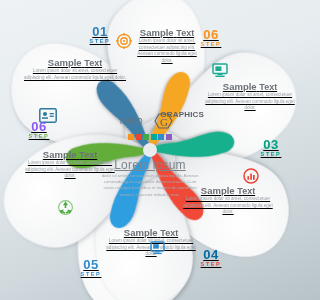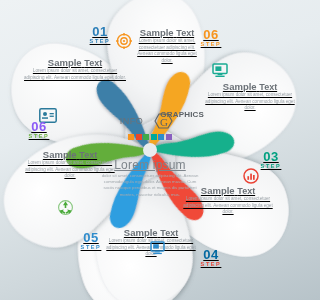--- a/index.html
+++ b/index.html
@@ -125,21 +125,21 @@
           <circle cx="8" cy="8" r="6.6" fill="none" stroke="#f7941e" stroke-width="1.4"></circle>
           <circle cx="8" cy="8" r="3.2" fill="none" stroke="#f7941e" stroke-width="1.4"></circle>
           <circle cx="8" cy="8" r="1.1" fill="#f7941e"></circle>
           <rect x="7.3" y="0" width="1.4" height="2.6" fill="#f7941e"></rect>
           <rect x="7.3" y="13.4" width="1.4" height="2.6" fill="#f7941e"></rect>
           <rect x="0" y="7.3" width="2.6" height="1.4" fill="#f7941e"></rect>
           <rect x="13.4" y="7.3" width="2.6" height="1.4" fill="#f7941e"></rect>
         </svg>
     </div>
 
-    <div class="panel" style="left:248px;top:138px;width:46px;margin-top:12px;">
+    <div class="panel" style="left:248px;top:138px;width:46px;">
       <div class="stepwrap">
         <div class="stepnum" style="color: rgb(0, 160, 128);">03</div>
         <div class="steplbl" style="color: rgb(0, 160, 128);">STEP</div>
       </div>
     </div>
     <div class="panel" style="left:204px;top:82px;width:92px;">
       <div class="sample">
         <span>Sample</span>
         <span class="s2">Text</span>
       </div>
@@ -169,21 +169,21 @@
     </div>
     <div class="icon" style="left:243px;top:168px;">
       <svg width="16" height="16" viewBox="0 0 16 16">
           <circle cx="8" cy="8" r="7" fill="none" stroke="#ea4335" stroke-width="1.5"></circle>
           <rect x="4.4" y="8.2" width="1.7" height="3.6" fill="#ea4335"></rect>
           <rect x="7.2" y="5.6" width="1.7" height="6.2" fill="#ea4335"></rect>
           <rect x="10" y="7" width="1.7" height="4.8" fill="#ea4335"></rect>
         </svg>
     </div>
 
-    <div class="panel" style="left:66px;top:231px;width:50px;">
+    <div class="panel" style="left:66px;top:258px;width:50px;">
       <div class="stepwrap">
         <div class="stepnum" style="color: rgb(47, 140, 204);">05</div>
         <div class="steplbl" style="color: rgb(47, 140, 204);">STEP</div>
       </div>
     </div>
     <div class="panel" style="left:104px;top:228px;width:94px;">
       <div class="sample">
         <span>Sample</span>
         <span class="s2">Text</span>
       </div>

